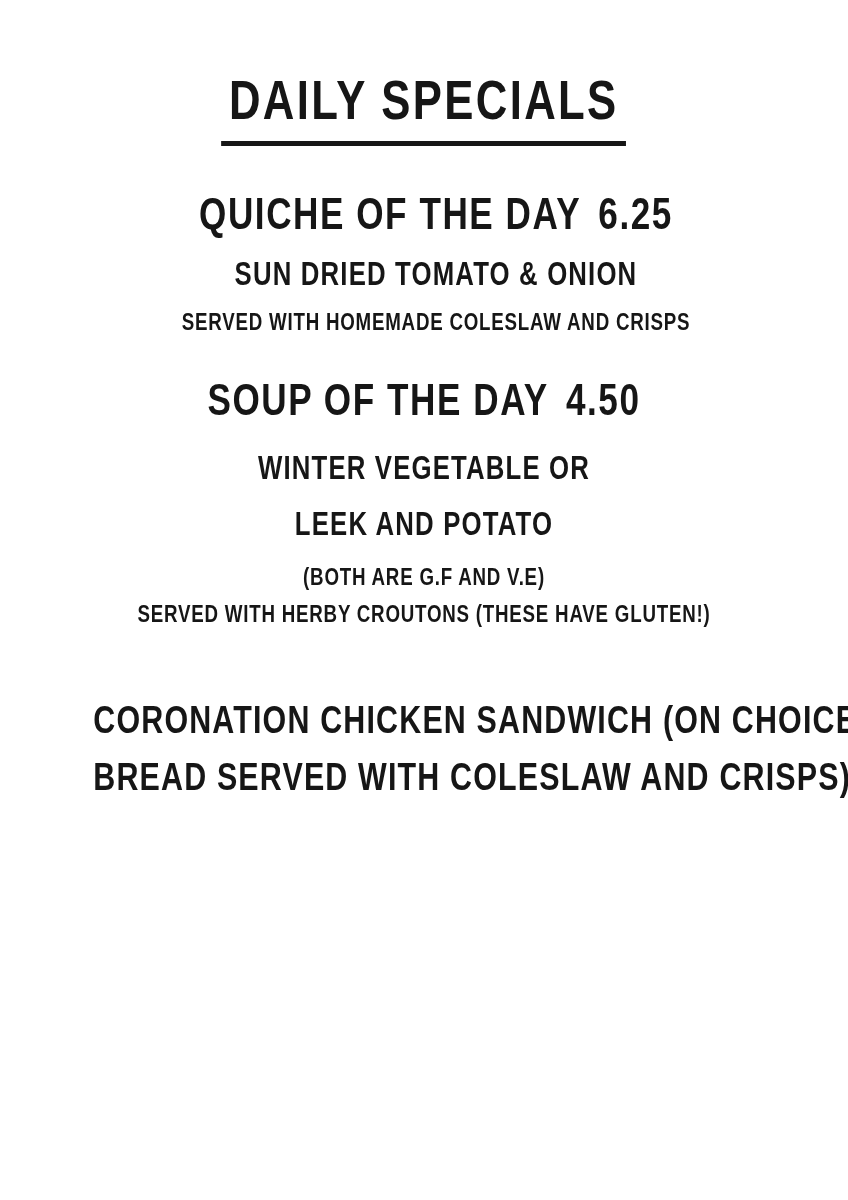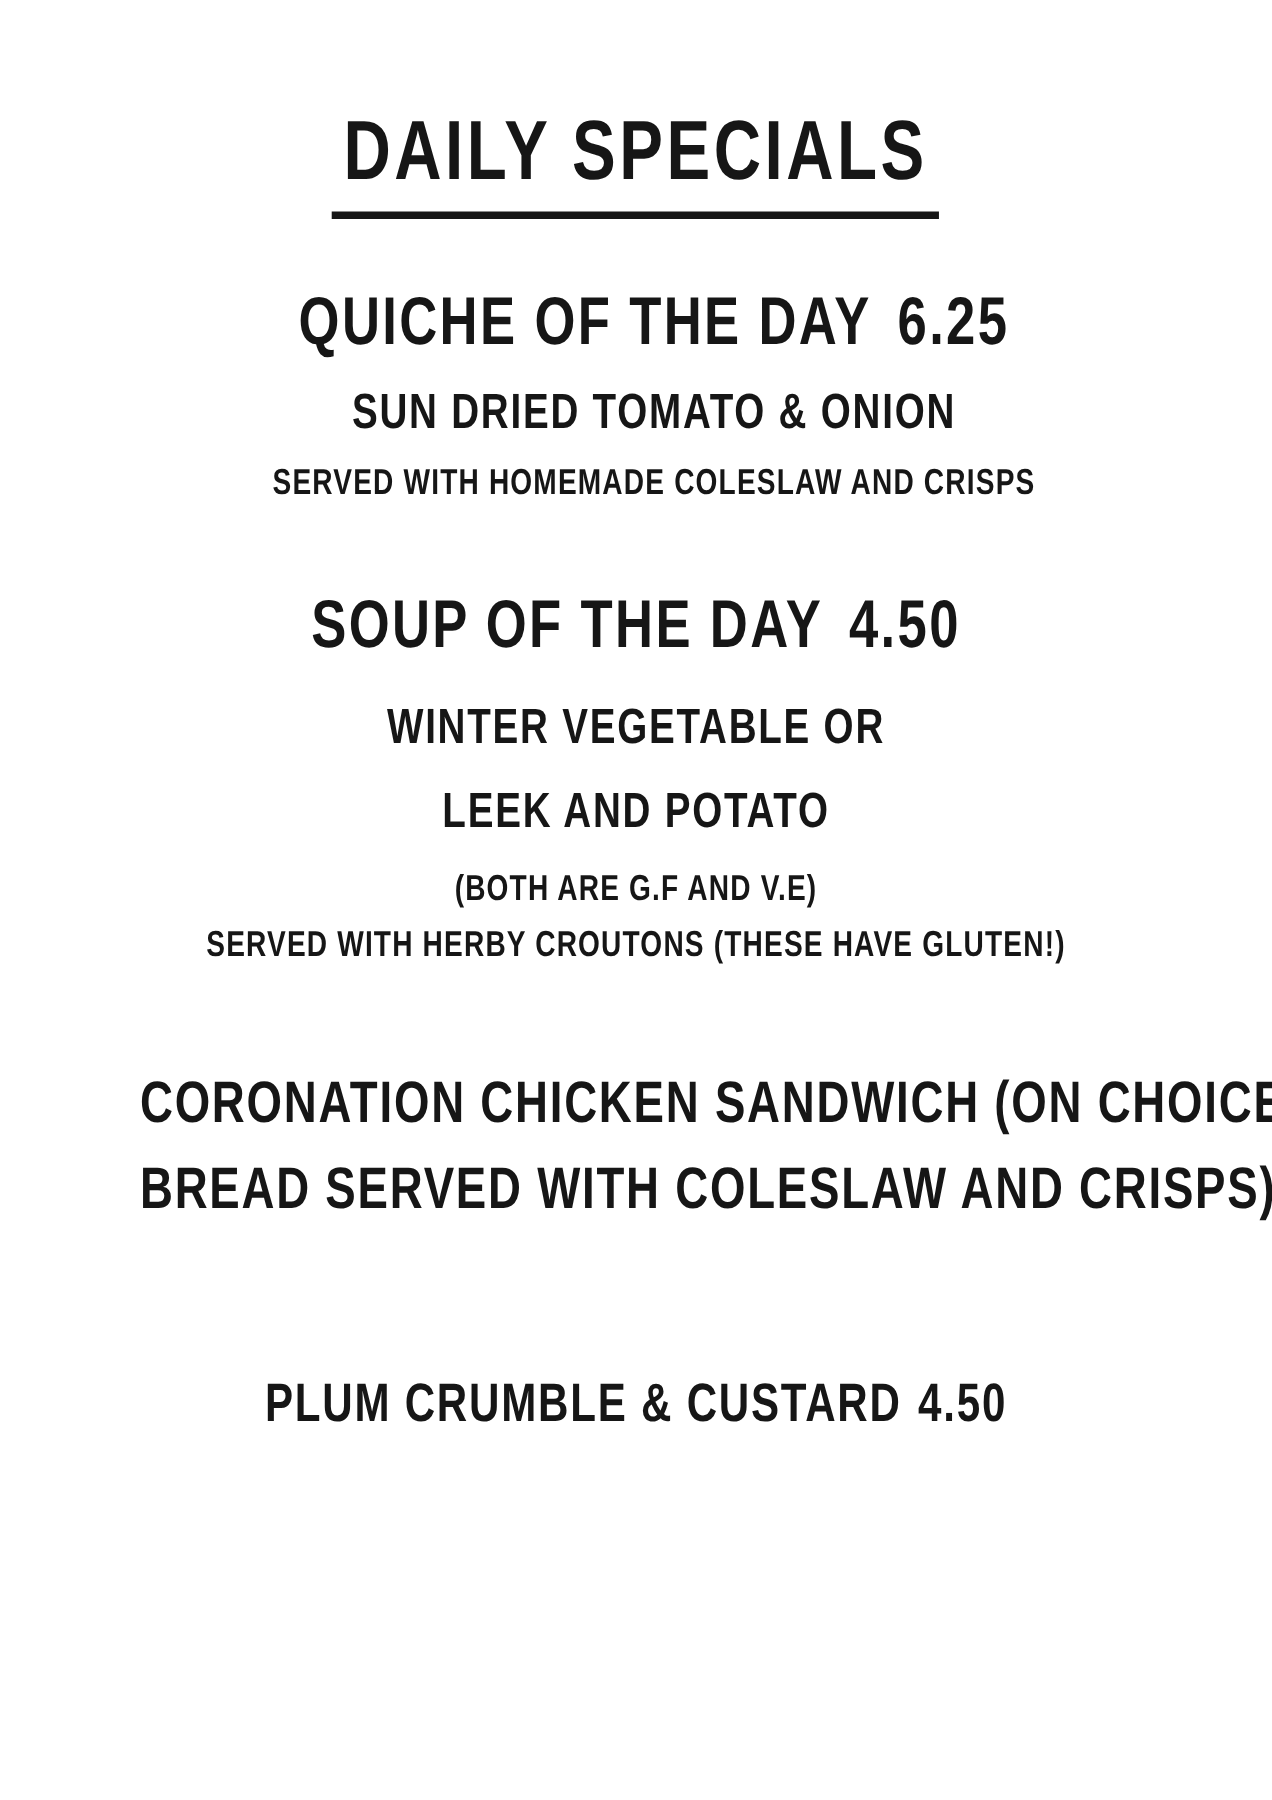--- a/index.html
+++ b/index.html
@@ -37,21 +37,21 @@
     padding: 0 10px 8px 10px;
   }
   .line { display: block; }
   .lg   { font-size: 45px; line-height: 52px; letter-spacing: 2px; }
   .md   { font-size: 33px; line-height: 40px; letter-spacing: 1.5px; }
   .mdlg { font-size: 36px; line-height: 44px; letter-spacing: 1.5px; }
   .bigline { font-size: 39px; line-height: 57px; letter-spacing: 1.5px; }
   .sm   { font-size: 24px; line-height: 30px; letter-spacing: 1px; }
 
   .sec-quiche   { margin-top: 42px; padding-left: 24px; }
-  .sec-soup     { margin-top: 53px; }
+  .sec-soup     { margin-top: 37px; }
   .sec-hash     { margin-top: 40px; }
   .sec-sandwich { margin-top: 62px; }
   .sec-dessert  { margin-top: 92px; }
 
   .mt-14 { margin-top: 14px; }
   .mt-13 { margin-top: 13px; }
   .mt-22 { margin-top: 22px; }
   .mt-16 { margin-top: 16px; }
   .mt-18 { margin-top: 18px; }
   .mt-7  { margin-top: 7px; }
@@ -90,19 +90,14 @@
   </section>
 
 
   <section class="sec-sandwich">
     <div class="line bigline hand">CORONATION CHICKEN SANDWICH (ON CHOICE OF</div>
     <div class="line bigline hand">
       <span>BREAD SERVED WITH COLESLAW AND CRISPS)</span>
     </div>
   </section>
 
-  <section class="sec-dessert">
-    <div class="line mdlg hand">
-      <span>PLUM CRUMBLE &amp; CUSTARD</span><span class="gap-sm">4.50</span>
-    </div>
-  </section>
 
 </div>
 
 </body></html>

